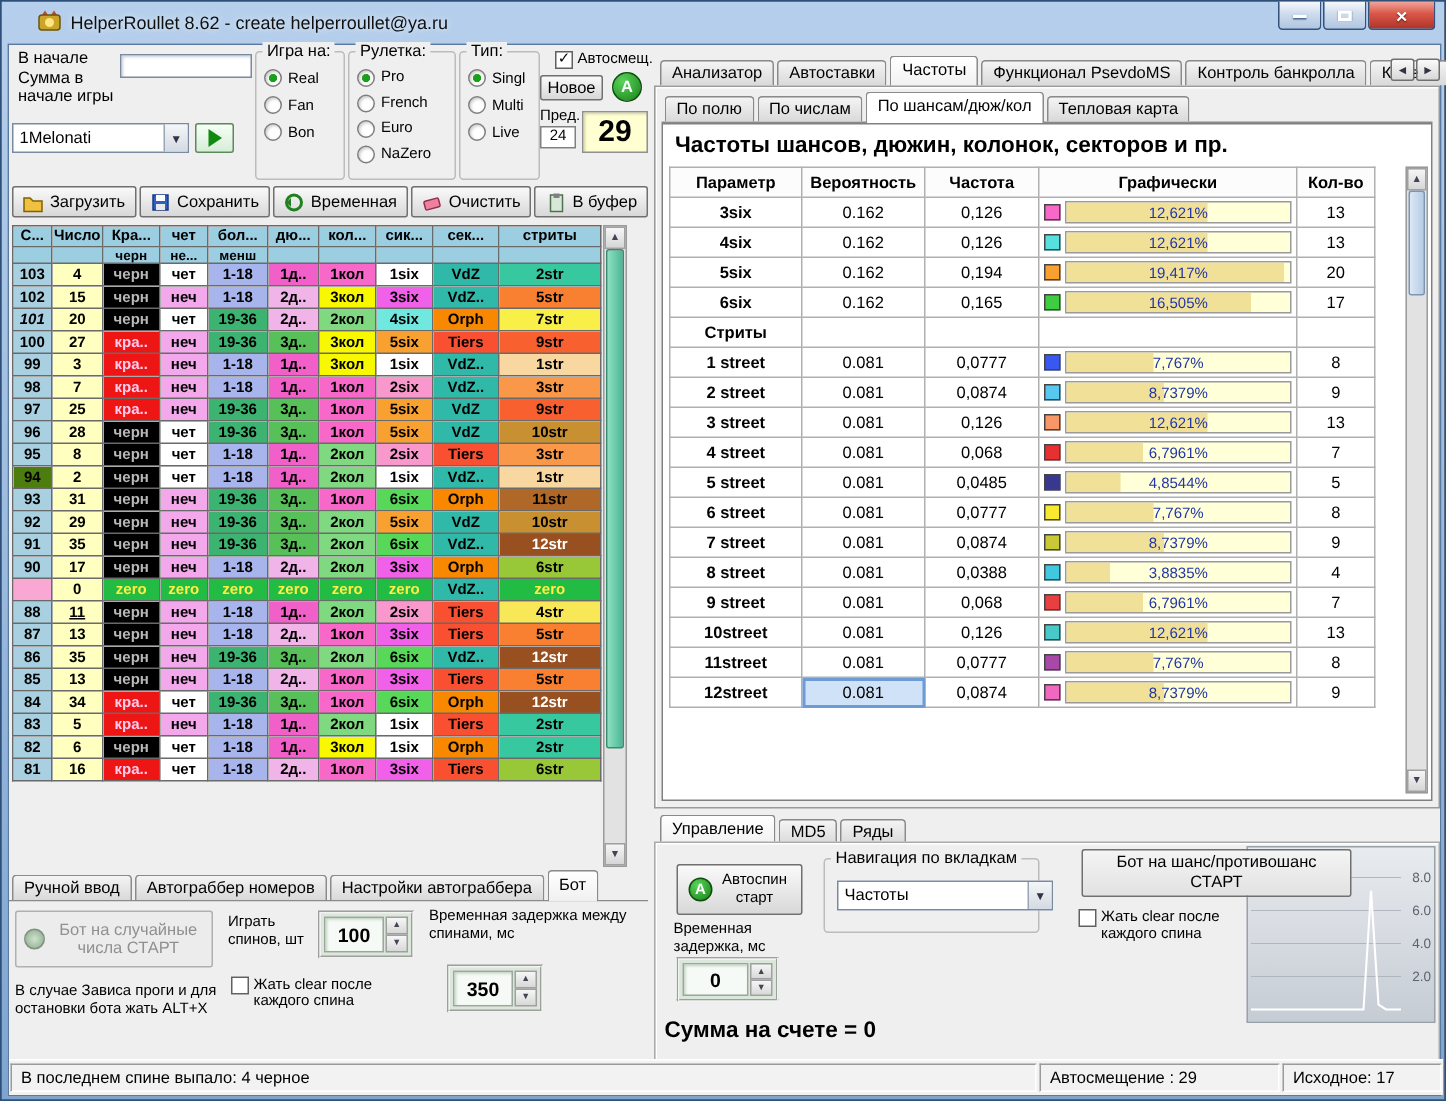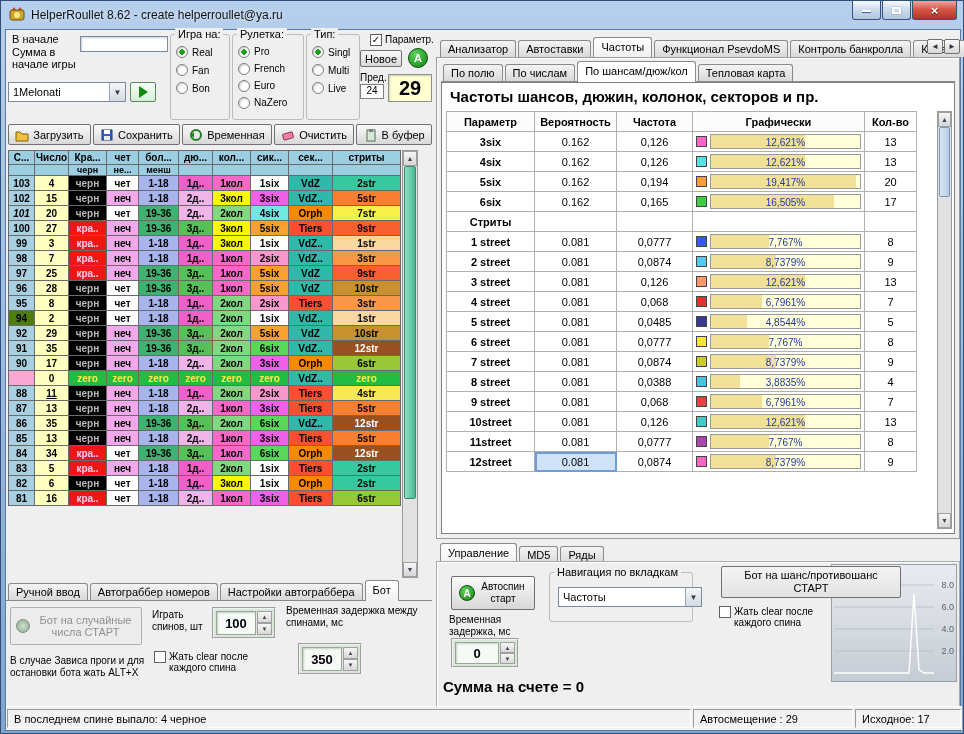--- a/index.html
+++ b/index.html
@@ -1,19 +1,19 @@
 <!DOCTYPE html>
 <html><head>
 <meta charset="utf-8">
 <style>
 *{margin:0;padding:0;box-sizing:border-box}
 html,body{width:964px;height:734px;overflow:hidden;background:#555}
 body{font-family:"Liberation Sans",sans-serif;font-size:11px;color:#000}
 .win{position:relative;width:964px;height:734px;background:linear-gradient(#b6cfec,#7fa5cf);border:1px solid #2e4f77}
-.titlebar{position:absolute;top:0;left:0;right:0;height:28px;display:flex;align-items:center;padding-left:8px;gap:6px}
+.titlebar{position:absolute;top:0;left:0;right:0;height:28px;display:flex;align-items:center;padding-left:24px;gap:6px}
 .titletext{font-size:12px;color:#101010;text-shadow:0 0 4px #e9f3fd;white-space:nowrap}
 .winbtns{position:absolute;top:0;right:6px;display:flex}
 .wbtn{height:19px;border:1px solid #35537a;border-top:none;background:linear-gradient(#f7fafd,#cfdced 45%,#b0c6e0);display:flex;align-items:center;justify-content:center;border-radius:0 0 3px 3px;margin-left:1px;cursor:default}
 .wbtn.min,.wbtn.max{width:29px}
 .wbtn.close{width:45px;background:linear-gradient(#f2a69b,#d9574a 45%,#b03425);color:#fff;font-size:13px;font-weight:bold;text-shadow:0 1px 1px #5c1008}
 .glyph-min{width:9px;height:3px;border-bottom:2px solid #fff;box-shadow:0 1px 1px #44618a}
 .glyph-max{width:9px;height:7px;border:2px solid #fff;box-shadow:0 0 1px #44618a}
 .client{position:absolute;left:4px;top:28px;width:956px;height:702px;background:#efefef;border:1px solid #5a7aa0}
 
 .leftcol{position:absolute;left:0;top:0;width:428px;height:678px}
@@ -230,21 +230,21 @@
             <div class="radiorow">
               <span class="radio"></span>
               <span class="radiolbl">NaZero</span>
             </div>
           </div>
       </div>
 
       <div class="autoshift">
         <div class="chkrow as-chk">
           <span class="chk">✓</span>
-          <span class="lbl">Параметр.</span>
+          <span class="lbl">Автосмещ.</span>
         </div>
         <div class="btn newbtn">Новое</div>
         <div class="abadge as-badge">A</div>
         <div class="predlbl">Пред.</div>
         <div class="predbox">24</div>
         <div class="curbox">29</div>
       </div>
 
       <div class="toolbar">
         <div class="btn">
@@ -436,20 +436,32 @@
                 <td style="background: #4d7c0f; color: rgb(0, 0, 0); margin-left: 28px;">94</td>
                 <td style="background: rgb(255, 255, 192); color: rgb(0, 0, 0);">2</td>
                 <td style="background: rgb(0, 0, 0); color: rgb(184, 184, 184);">черн</td>
                 <td style="background: rgb(255, 255, 255); color: rgb(0, 0, 0);">чет</td>
                 <td style="background: rgb(168, 180, 236); color: rgb(0, 0, 0);">1-18</td>
                 <td style="background: rgb(240, 96, 200); color: rgb(0, 0, 0);">1д..</td>
                 <td style="background: rgb(128, 216, 128); color: rgb(0, 0, 0);">2кол</td>
                 <td style="background: rgb(255, 255, 255); color: rgb(0, 0, 0);">1six</td>
                 <td style="background: rgb(48, 184, 168); color: rgb(0, 0, 0);">VdZ..</td>
                 <td style="background: rgb(248, 216, 160); color: rgb(0, 0, 0);">1str</td>
+              </tr>
+              <tr>
+                <td style="background: rgb(168, 208, 224); color: rgb(0, 0, 0);">93</td>
+                <td style="background: rgb(255, 255, 192); color: rgb(0, 0, 0);">31</td>
+                <td style="background: rgb(0, 0, 0); color: rgb(184, 184, 184);">черн</td>
+                <td style="background: rgb(242, 168, 234); color: rgb(0, 0, 0);">неч</td>
+                <td style="background: rgb(60, 179, 113); color: rgb(0, 0, 0);">19-36</td>
+                <td style="background: rgb(88, 192, 88); color: rgb(0, 0, 0);">3д..</td>
+                <td style="background: rgb(248, 104, 200); color: rgb(0, 0, 0);">1кол</td>
+                <td style="background: rgb(88, 216, 88); color: rgb(0, 0, 0);">6six</td>
+                <td style="background: rgb(248, 136, 0); color: rgb(0, 0, 0);">Orph</td>
+                <td style="background: rgb(176, 104, 40); color: rgb(0, 0, 0);">11str</td>
               </tr>
               <tr>
                 <td style="background: rgb(168, 208, 224); color: rgb(0, 0, 0);">92</td>
                 <td style="background: rgb(255, 255, 192); color: rgb(0, 0, 0);">29</td>
                 <td style="background: rgb(0, 0, 0); color: rgb(184, 184, 184);">черн</td>
                 <td style="background: rgb(242, 168, 234); color: rgb(0, 0, 0);">неч</td>
                 <td style="background: rgb(60, 179, 113); color: rgb(0, 0, 0);">19-36</td>
                 <td style="background: rgb(88, 192, 88); color: rgb(0, 0, 0);">3д..</td>
                 <td style="background: rgb(128, 216, 128); color: rgb(0, 0, 0);">2кол</td>
                 <td style="background: rgb(248, 160, 48); color: rgb(0, 0, 0);">5six</td>

